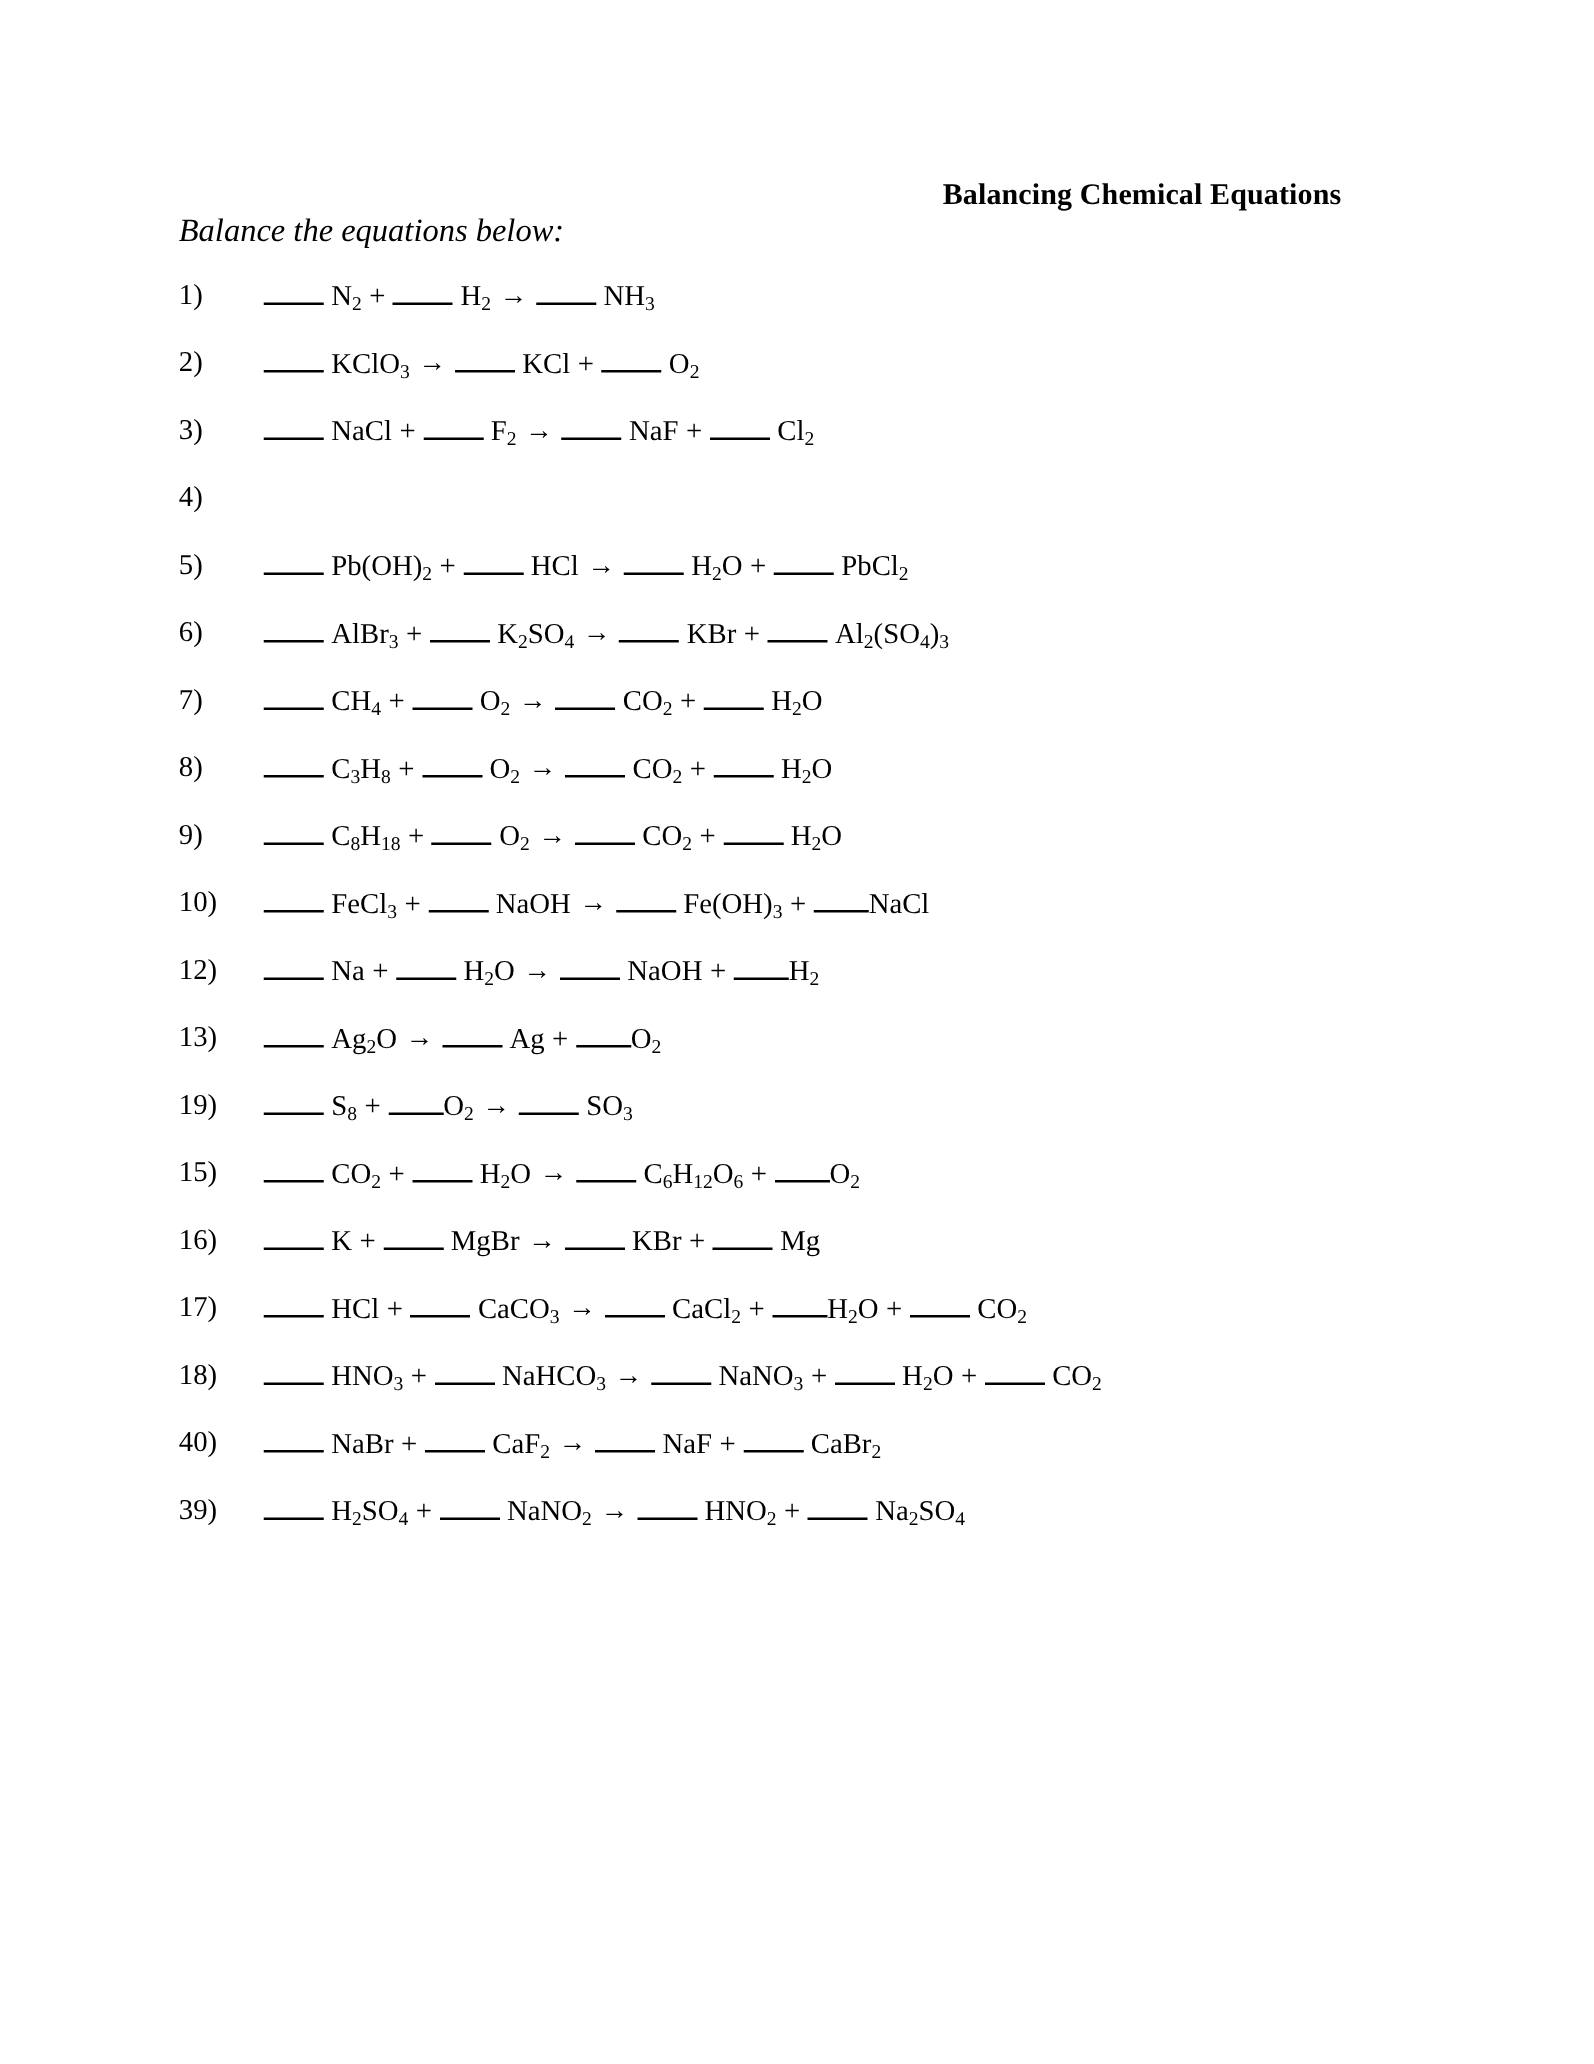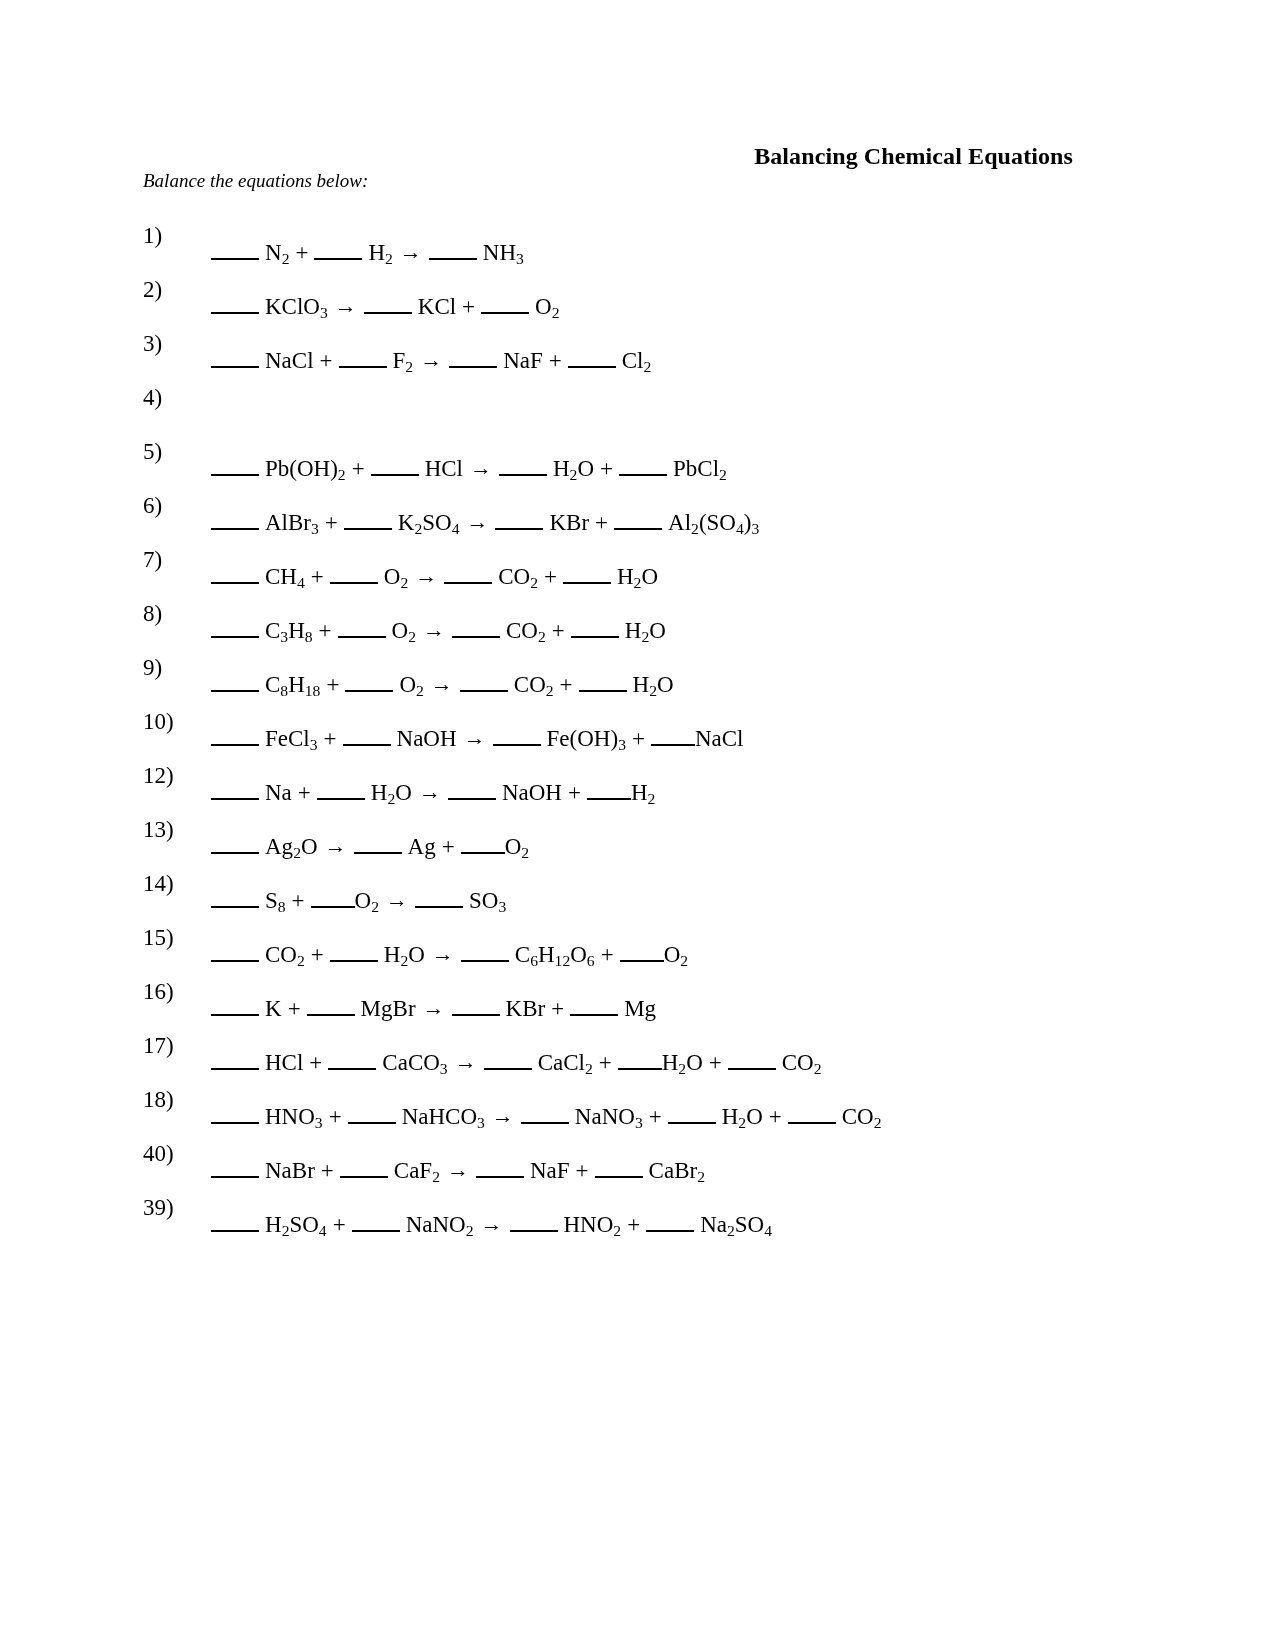--- a/index.html
+++ b/index.html
@@ -32,21 +32,21 @@
     text-align: right;
     font-size: 24px;
     font-weight: bold;
     letter-spacing: 0.1px;
     white-space: nowrap;
   }
   .subtitle {
     position: absolute;
     left: 143px;
     top: 170px;
-    font-size: 19px;
+    font-size: 26px;
     font-style: italic;
     white-space: nowrap;
   }
 
   
   .eq-list {
     position: absolute;
     left: 143px;
     top: 221px;
     width: 1010px;
@@ -61,21 +61,21 @@
   .eq-num {
     position: absolute;
     left: 0;
     top: 0;
     width: 62px;
     text-align: left;
   }
   .eq-body {
     position: absolute;
     left: 68px;
-    top: 16px;
+    top: 0;
     white-space: nowrap;
     font-family: Liberation Serif, serif;
   }
   .blank {
     display: inline-block;
     border-bottom: 2px solid #000;
     height: 0.92em;
     vertical-align: baseline;
   }
   .b-w { width: 48px; }
@@ -147,21 +147,21 @@
       </div>
       <div class="eq-row">
         <span class="eq-num">12)</span>
         <span class="eq-body"><span class="blank b-w"></span><span class="sp"></span>Na<span class="sp"></span>+<span class="sp"></span><span class="blank b-w"></span><span class="sp"></span>H<sub>2</sub>O<span class="sp"></span><span class="arrow">→</span><span class="sp"></span><span class="blank b-w"></span><span class="sp"></span>NaOH<span class="sp"></span>+<span class="sp"></span><span class="blank b-n"></span>H<sub>2</sub></span>
       </div>
       <div class="eq-row">
         <span class="eq-num">13)</span>
         <span class="eq-body"><span class="blank b-w"></span><span class="sp"></span>Ag<sub>2</sub>O<span class="sp"></span><span class="arrow">→</span><span class="sp"></span><span class="blank b-w"></span><span class="sp"></span>Ag<span class="sp"></span>+<span class="sp"></span><span class="blank b-n"></span>O<sub>2</sub></span>
       </div>
       <div class="eq-row">
-        <span class="eq-num">14)</span>
+        <span class="eq-num">19)</span>
         <span class="eq-body"><span class="blank b-w"></span><span class="sp"></span>S<sub>8</sub><span class="sp"></span>+<span class="sp"></span><span class="blank b-n"></span>O<sub>2</sub><span class="sp"></span><span class="arrow">→</span><span class="sp"></span><span class="blank b-w"></span><span class="sp"></span>SO<sub>3</sub></span>
       </div>
       <div class="eq-row">
         <span class="eq-num">15)</span>
         <span class="eq-body"><span class="blank b-w"></span><span class="sp"></span>CO<sub>2</sub><span class="sp"></span>+<span class="sp"></span><span class="blank b-w"></span><span class="sp"></span>H<sub>2</sub>O<span class="sp"></span><span class="arrow">→</span><span class="sp"></span><span class="blank b-w"></span><span class="sp"></span>C<sub>6</sub>H<sub>12</sub>O<sub>6</sub><span class="sp"></span>+<span class="sp"></span><span class="blank b-n"></span>O<sub>2</sub></span>
       </div>
       <div class="eq-row">
         <span class="eq-num">16)</span>
         <span class="eq-body"><span class="blank b-w"></span><span class="sp"></span>K<span class="sp"></span>+<span class="sp"></span><span class="blank b-w"></span><span class="sp"></span>MgBr<span class="sp"></span><span class="arrow">→</span><span class="sp"></span><span class="blank b-w"></span><span class="sp"></span>KBr<span class="sp"></span>+<span class="sp"></span><span class="blank b-w"></span><span class="sp"></span>Mg</span>
       </div>

